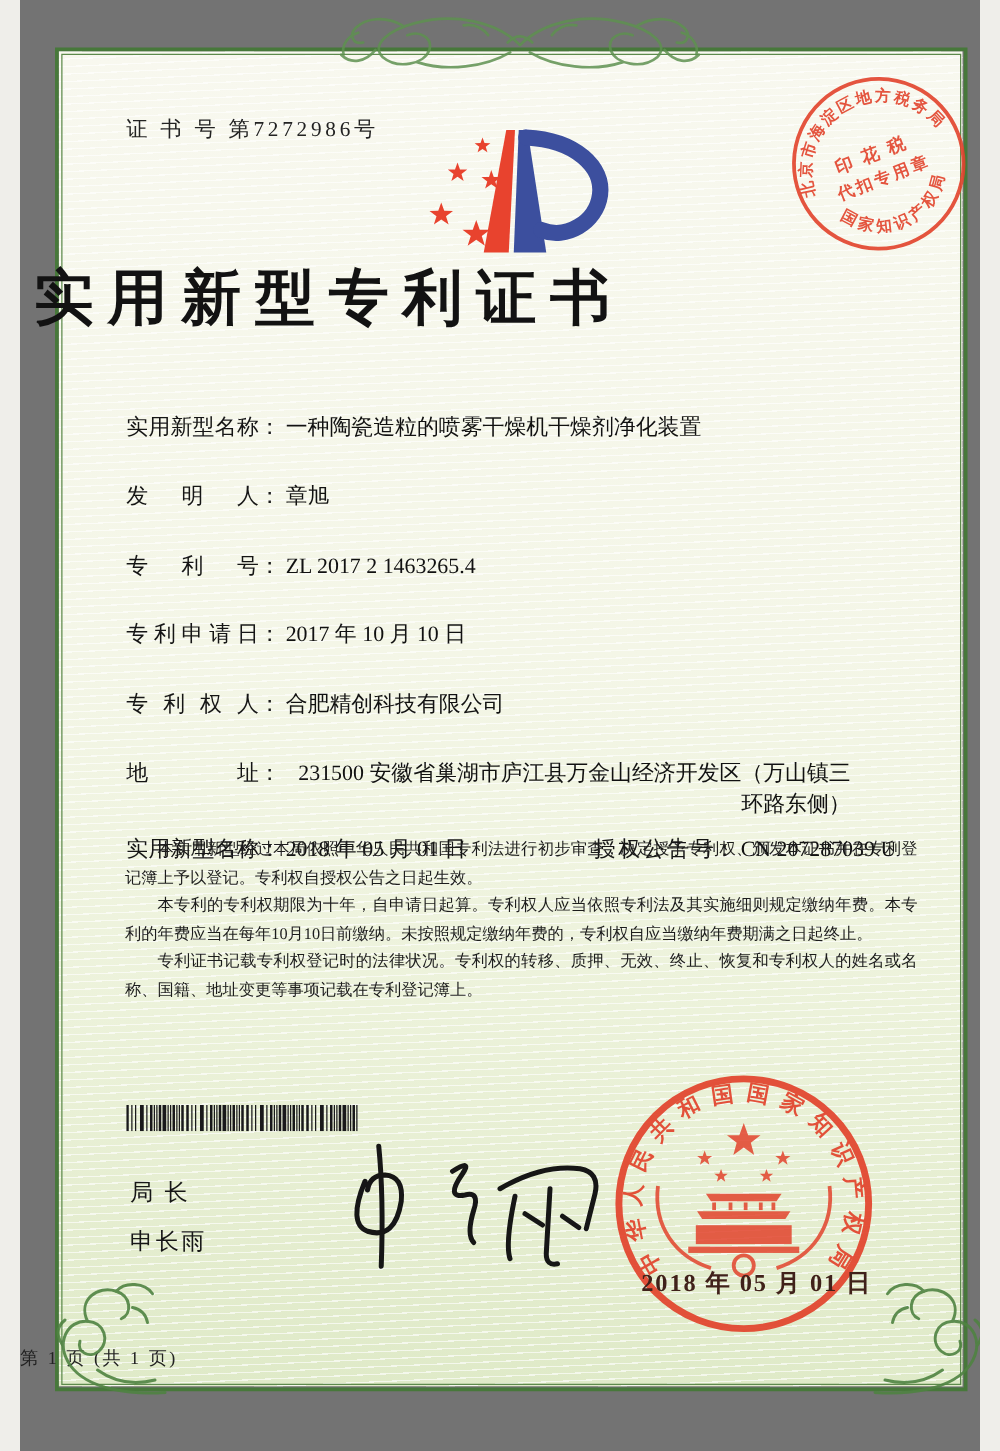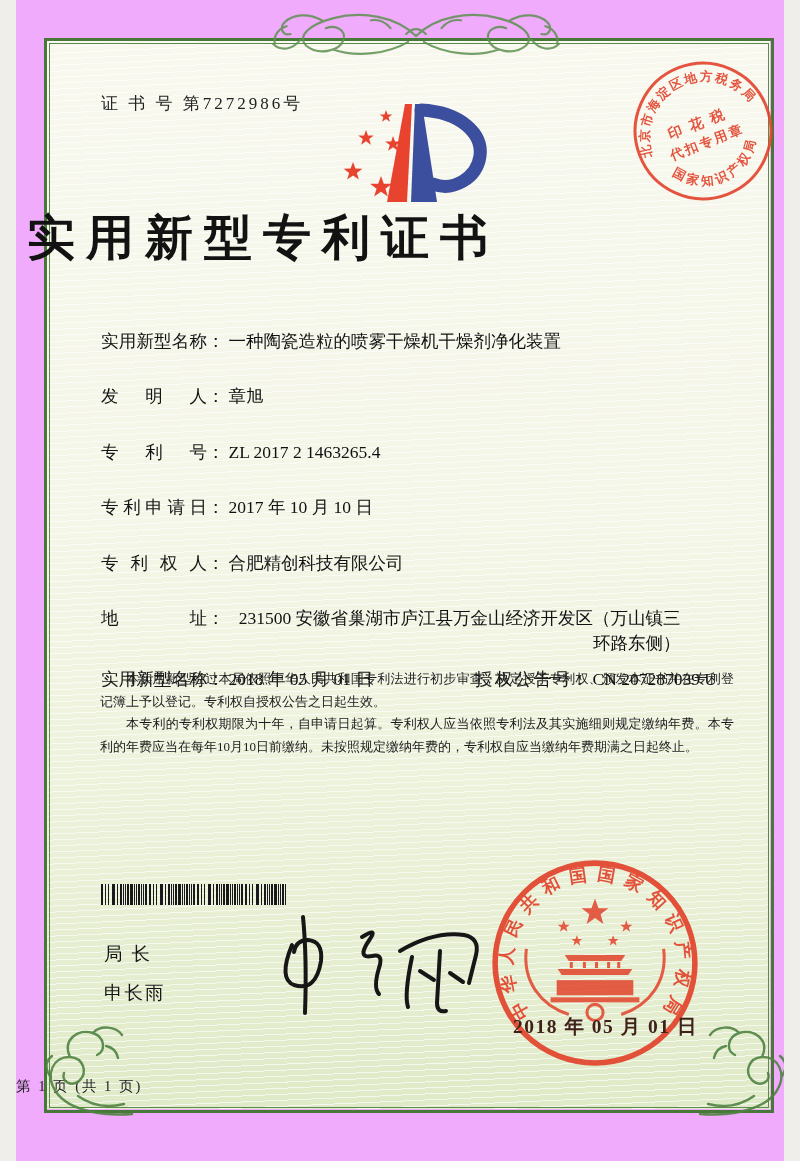--- a/index.html
+++ b/index.html
@@ -1,18 +1,18 @@
 <!DOCTYPE html>
 <html><head>
 <meta charset="utf-8">
 <style>
   html,body{margin:0;padding:0;background:#efeeea;}
   .page{
     position:relative;width:768px;height:1161px;margin:0 auto;
-    background:#f0abfc;overflow:hidden;
+    background:#737373;overflow:hidden;
     font-family:"Liberation Serif","DejaVu Serif",serif;
     color:#1a1a1a;
   }
   
   .cert-bg{
     position:absolute;left:31px;top:41px;width:723px;height:1068px;
     background:
       repeating-linear-gradient(177.5deg, rgba(255,255,255,.65) 0 1px, rgba(255,255,255,0) 1px 6px),
       linear-gradient(180deg,#f8f8ef 0%,#f4f6e7 45%,#ecf2da 72%,#e3eccd 92%,#dfeac8 100%);
   }
@@ -198,20 +198,21 @@
           <span class="flabel">授权公告号</span>
             <span class="fcolon">：</span>
           <span class="fvalue">CN 207287039 U</span>
         </span>
       </div>
     </div>
 
     <div class="paras">
       <p>本实用新型经过本局依照中华人民共和国专利法进行初步审查，决定授予专利权、颁发本证书并在专利登记簿上予以登记。专利权自授权公告之日起生效。</p>
       <p>本专利的专利权期限为十年，自申请日起算。专利权人应当依照专利法及其实施细则规定缴纳年费。本专利的年费应当在每年10月10日前缴纳。未按照规定缴纳年费的，专利权自应当缴纳年费期满之日起终止。</p>
+      <p>专利证书记载专利权登记时的法律状况。专利权的转移、质押、无效、终止、恢复和专利权人的姓名或名称、国籍、地址变更等事项记载在专利登记簿上。</p>
     </div>
 
     <div class="barcode">
         <div class="bar" style="width: 2px; margin-right: 2px;"></div>
         <div class="bar" style="width: 1px; margin-right: 2px;"></div>
         <div class="bar" style="width: 1px; margin-right: 3px;"></div>
         <div class="bar" style="width: 3px; margin-right: 2px;"></div>
         <div class="bar" style="width: 1px; margin-right: 2px;"></div>
         <div class="bar" style="width: 2px; margin-right: 1px;"></div>
         <div class="bar" style="width: 1px; margin-right: 1px;"></div>

